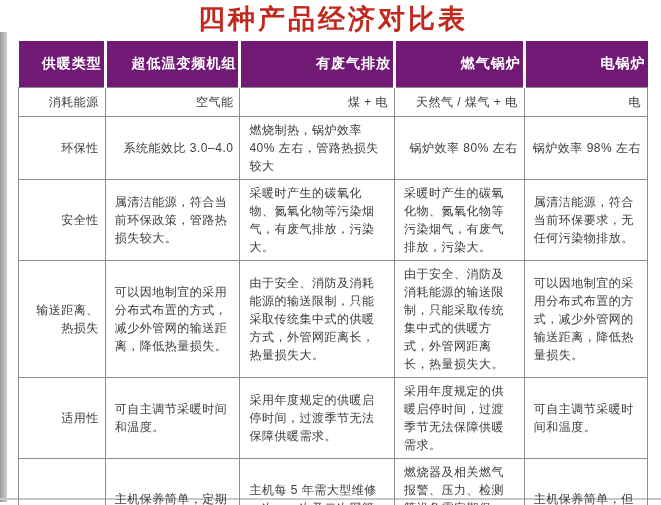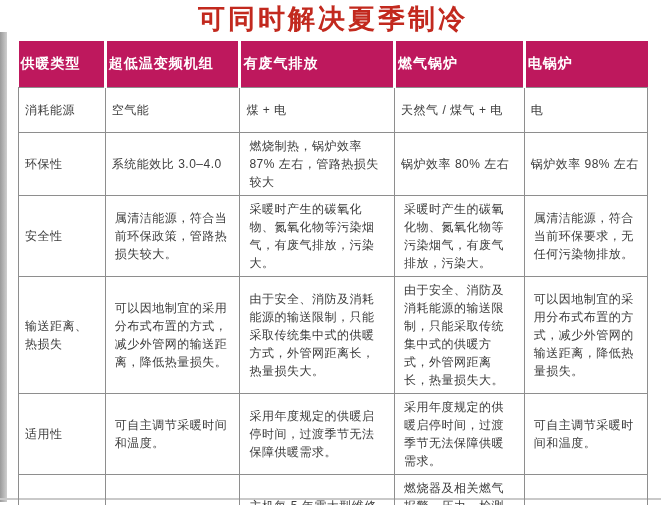--- a/index.html
+++ b/index.html
@@ -29,57 +29,57 @@
     letter-spacing: 3px;
     white-space: nowrap;
   }
   table.cmp {
     position: absolute; left: 18px; top: 41px;
     width: 630px;
     border-collapse: collapse;
     table-layout: fixed;
   }
   .cmp th {
-    background: #be185d;
+    background: #701a75;
     color: #ffffff;
     font-size: 14px;
     font-weight: bold;
     height: 46px;
-    text-align: left;
+    text-align: right;
     border-right: 3px solid #ffffff;
     letter-spacing: 1px;
     padding: 0 2px;
   }
   .cmp th.last { border-right: none; }
   .cmp td {
     border: 1px solid #8e8e8e;
     font-size: 12px;
     color: #3c3c3c;
-    text-align: left;
+    text-align: right;
     vertical-align: middle;
-    padding: 13px 6px;
+    padding: 5px 6px;
     line-height: 1.5;
     letter-spacing: 0.5px;
   }
   .cmp td.lt { text-align: left; padding: 4px 9px; }
   .cmp tr.h18 { height: 18px; }
   .cmp tr.h40 { height: 40px; }
   .cmp tr.h70 { height: 70px; }
   .cmp tr.h98 { height: 98px; }
   .cmp tr.h36 { height: 36px; }
   .cmp tr.h78 { height: 78px; }
   .cmp tbody tr:last-child td { border-bottom: 2px solid #8e8e8e; }
 </style>
 </head>
 <body>
 
 <div class="edge-left"></div>
 <div class="edge-bottom"></div>
 
-<div class="title">可同时解决夏季制冷</div>
+<div class="title">四种产品经济对比表</div>
 
 <table class="cmp">
   <colgroup>
     <col style="width:13.8%">
       <col style="width:21.4%">
       <col style="width:24.6%">
       <col style="width:20.6%">
       <col style="width:19.6%">
   </colgroup>
   <thead>
@@ -95,21 +95,21 @@
     <tr class="h18">
       <td>消耗能源</td>
       <td>空气能</td>
       <td>煤 + 电</td>
       <td>天然气 / 煤气 + 电</td>
       <td>电</td>
     </tr>
     <tr class="h40">
       <td>环保性</td>
       <td>系统能效比 3.0–4.0</td>
-      <td class="lt">燃烧制热，锅炉效率 87% 左右，管路热损失较大</td>
+      <td class="lt">燃烧制热，锅炉效率 40% 左右，管路热损失较大</td>
       <td>锅炉效率 80% 左右</td>
       <td>锅炉效率 98% 左右</td>
     </tr>
     <tr class="h70">
       <td>安全性</td>
       <td class="lt">属清洁能源，符合当前环保政策，管路热损失较大。</td>
       <td class="lt">采暖时产生的碳氧化物、氮氧化物等污染烟气，有废气排放，污染大。</td>
       <td class="lt">采暖时产生的碳氧化物、氮氧化物等污染烟气，有废气排放，污染大。</td>
       <td class="lt">属清洁能源，符合当前环保要求，无任何污染物排放。</td>
     </tr>

